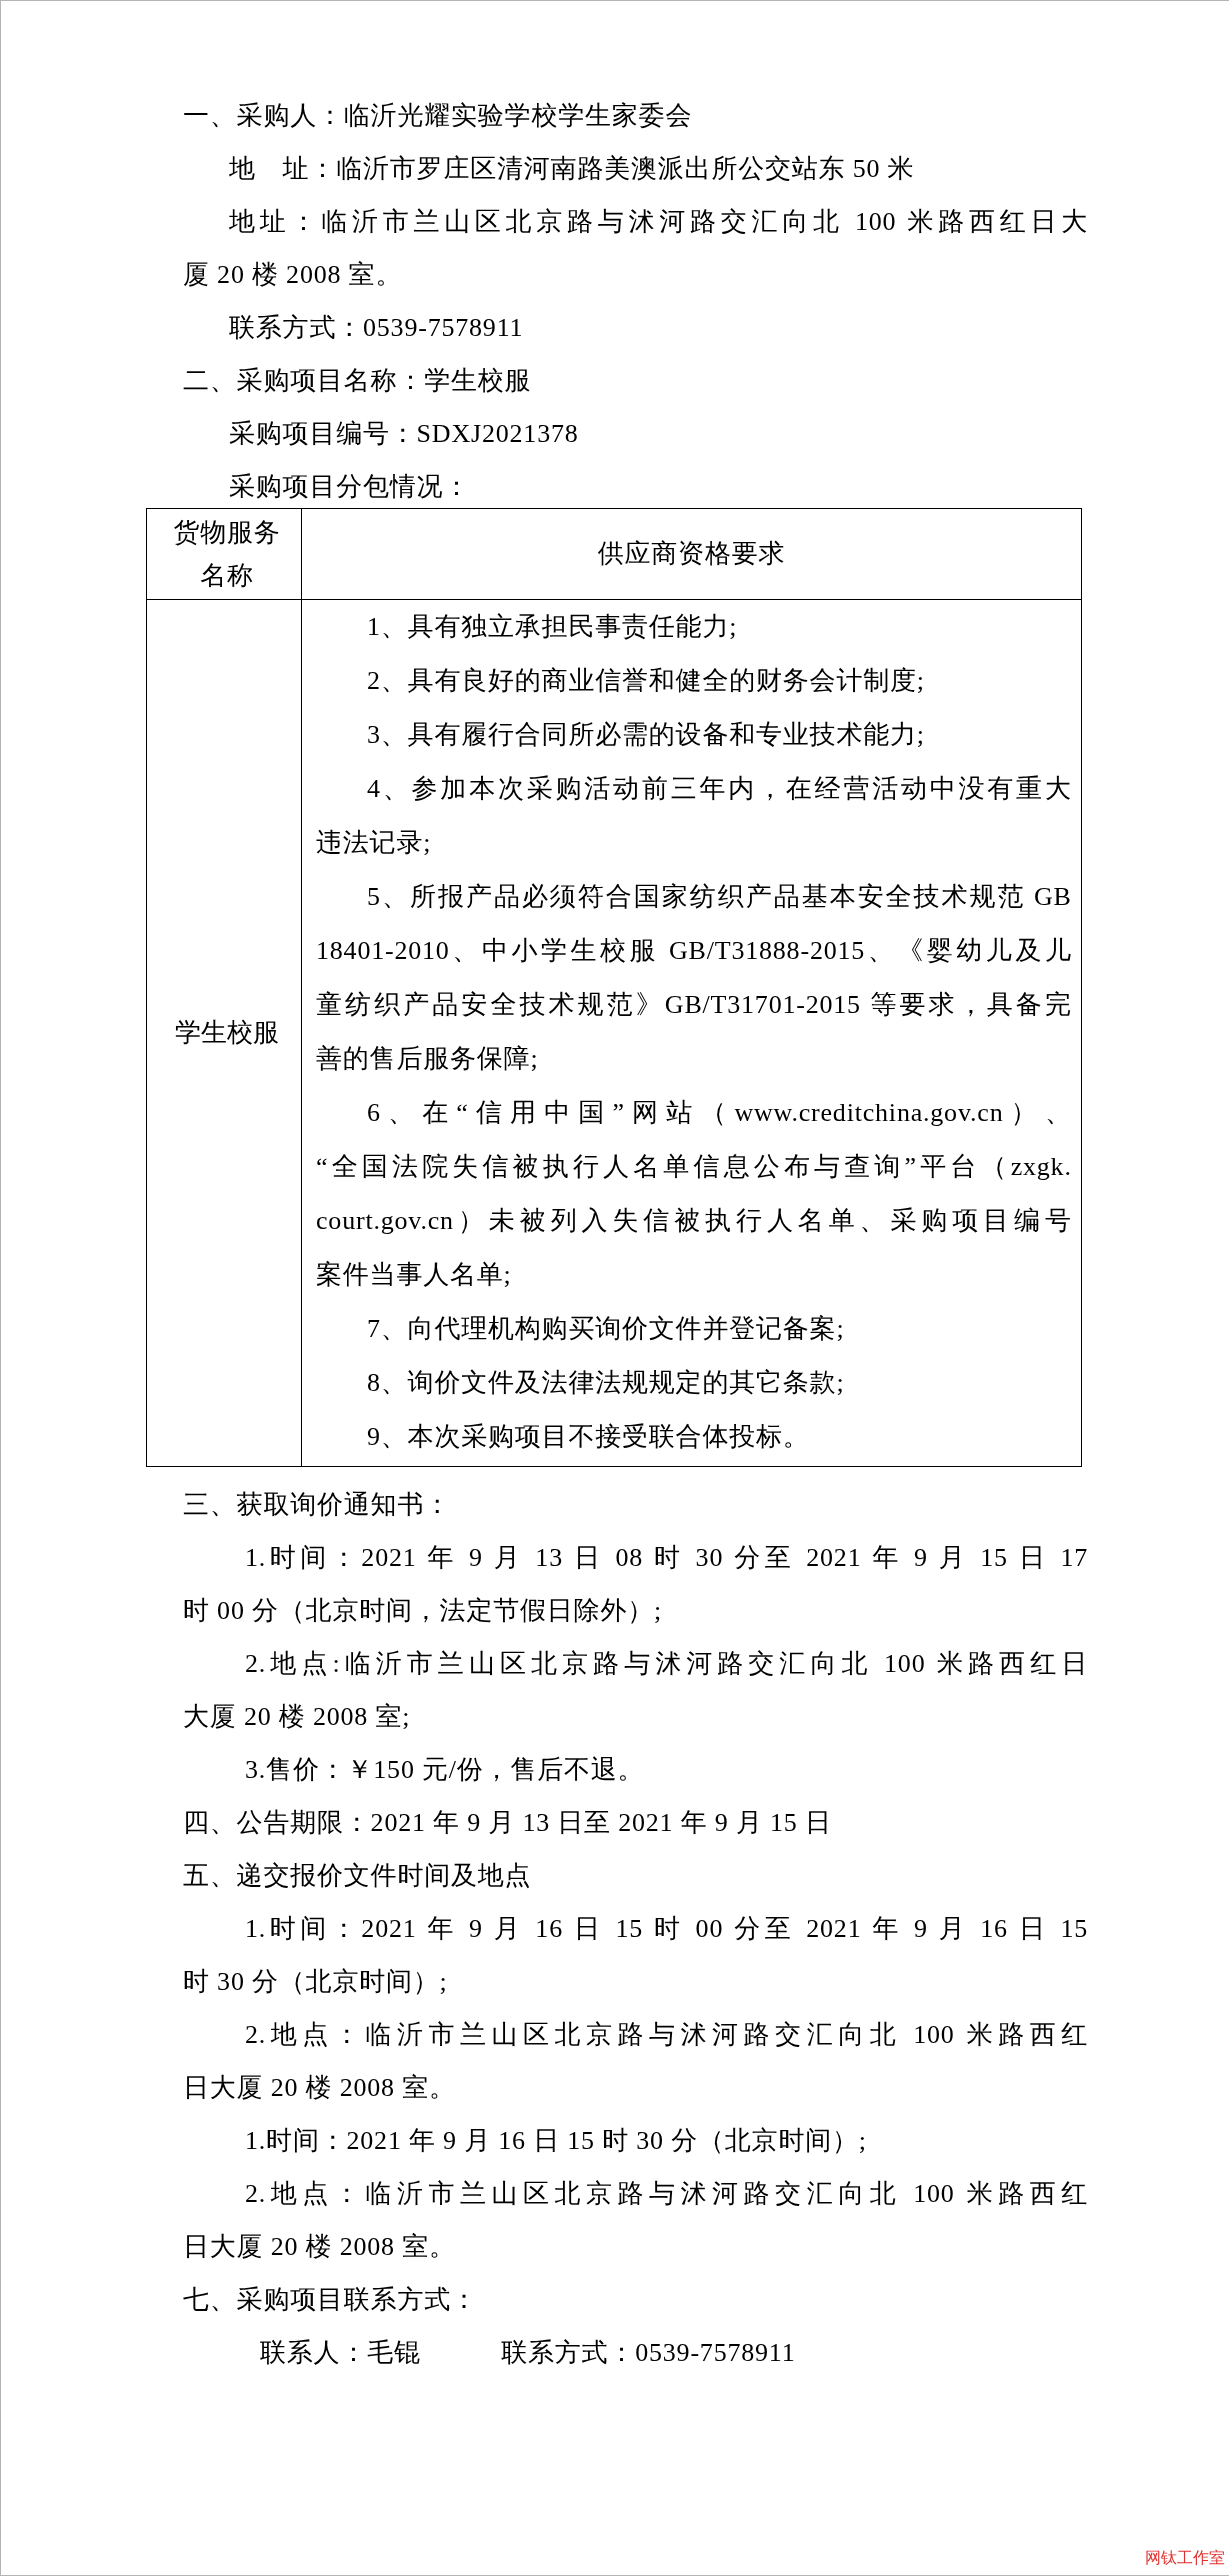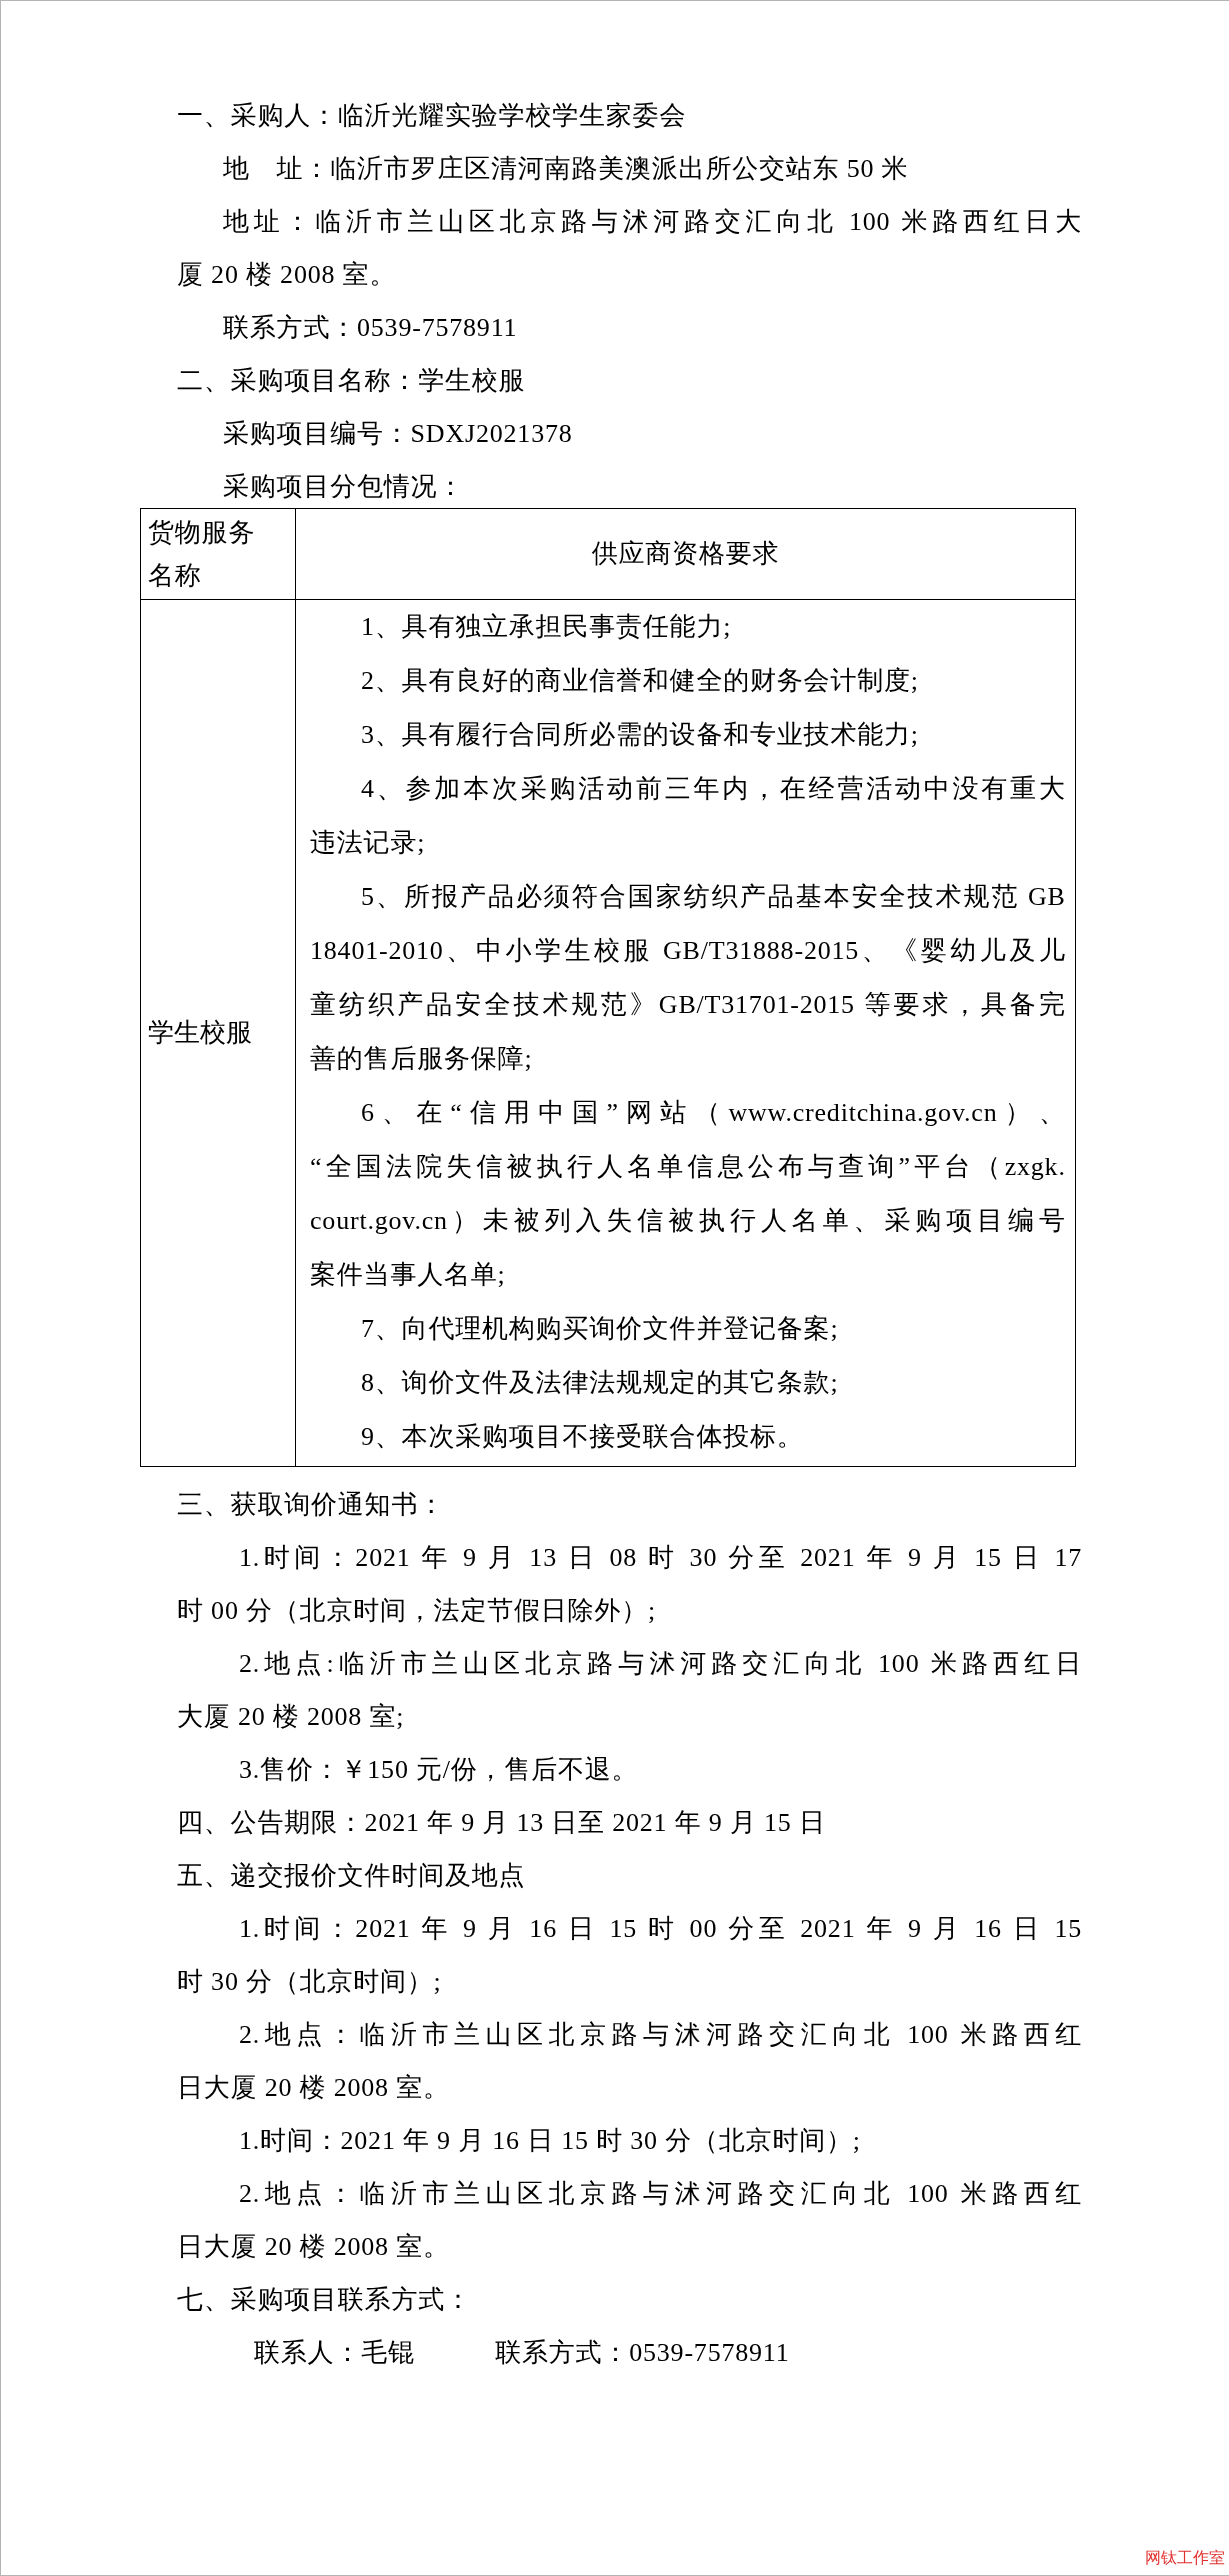--- a/index.html
+++ b/index.html
@@ -6,21 +6,21 @@
   body{
     width:1230px;height:2576px;position:relative;background:#ffffff;
     font-family:"Liberation Serif","DejaVu Serif",serif;
     color:#000;overflow:hidden;
   }
   .page{
     position:absolute;inset:0;border:0.8px solid #b4b4b4;box-sizing:border-box;
     background:#fff;
   }
   .content{
-    position:absolute;left:176px;top:0;width:905px;font-size:26px;
+    position:absolute;left:182px;top:0;width:905px;font-size:26px;
   }
   .ln{
     line-height:53px;white-space:pre;letter-spacing:0.8px;
   }
   .ln.j{
     white-space:normal;text-align:justify;text-align-last:justify;
   }
   .ind-s{padding-left:0;}
   .ind-i1{padding-left:46px;}
   .ind-i2{padding-left:62px;}
@@ -29,21 +29,21 @@
   .pre-block{padding-top:88px;}
   table.pkg{
     border-collapse:collapse;table-layout:fixed;
     margin-left:-37px;margin-top:-5.4px;width:936px;
   }
   table.pkg th,table.pkg td{
     border:1.5px solid #000;font-weight:normal;font-size:26px;
     box-sizing:border-box;
   }
   tr.hdr{height:91px;}
-  th.c1,td.c1{width:155px;text-align:left;vertical-align:middle;padding-left:7px;}
+  th.c1,td.c1{width:155px;text-align:center;vertical-align:middle;padding-left:7px;}
   .hdr-line{line-height:43px;letter-spacing:0.8px;}
   th.c2{text-align:center;vertical-align:middle;letter-spacing:0.8px;}
   tr.bodyrow{height:867px;}
   td.c2{vertical-align:top;padding:0 9.3px 0 14px;}
   .tl{
     line-height:54px;white-space:pre;letter-spacing:0.8px;
   }
   .tl.j{
     white-space:normal;text-align:justify;text-align-last:justify;
   }

